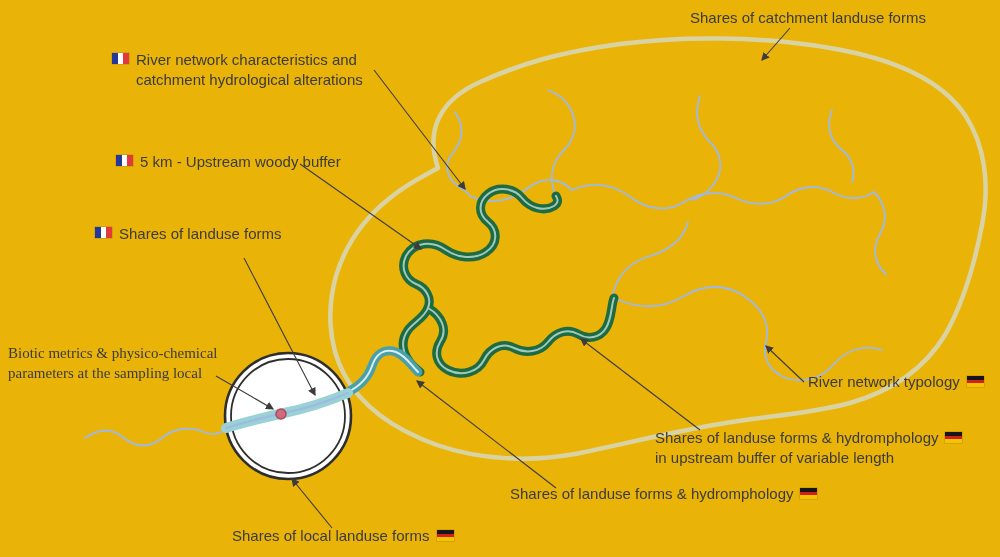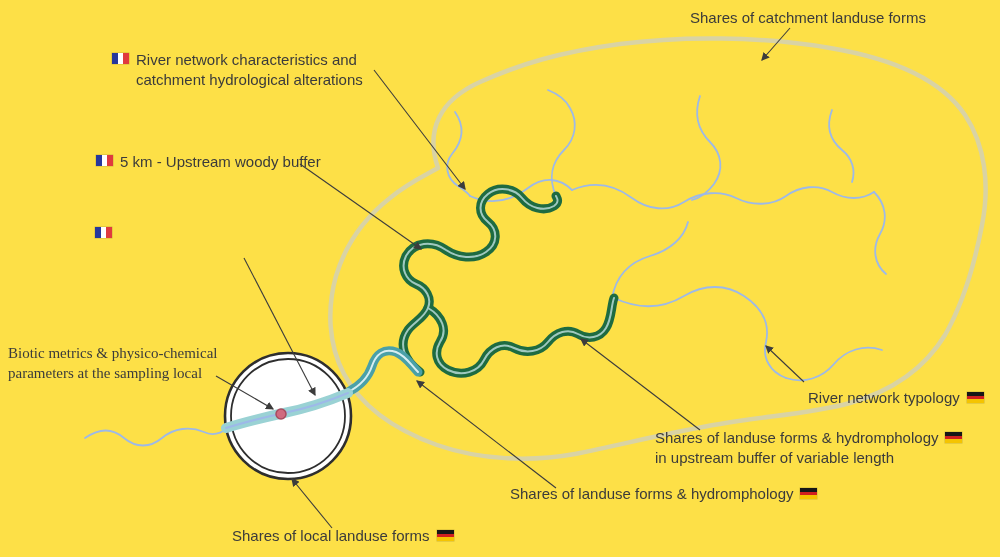--- a/index.html
+++ b/index.html
@@ -1,36 +1,36 @@
 <!DOCTYPE html>
 <html><head>
 <meta charset="utf-8">
 <style>
   html,body{margin:0;padding:0;background:#fff;}
   .stage{
-    position:relative;width:1000px;height:557px;background:#fde047;overflow:hidden;
+    position:relative;width:1000px;height:557px;background:#eab308;overflow:hidden;
     font-family:"Liberation Sans",sans-serif;color:#3b3b3b;
   }
   svg.map{position:absolute;left:0;top:0;}
   .lbl{position:absolute;font-size:15px;line-height:1.32;white-space:nowrap;}
   .tl{display:inline-block;vertical-align:top;}
   .flag{
     display:inline-block;width:17px;height:11px;
     box-shadow:0 0 0 0.5px rgba(0,0,0,.18);
   }
   .flag.lead{margin-right:7px;margin-top:3px;vertical-align:top;}
   .flag.trail{margin-left:7px;}
   .fr{background:linear-gradient(90deg,#26379c 0 33.3%,#ffffff 33.3% 66.6%,#e03a3e 66.6% 100%);}
   .de{background:linear-gradient(180deg,#161616 0 33.3%,#d0201f 33.3% 66.6%,#f5c400 66.6% 100%);}
   .l1{left:690px;top:8px;}
   .l2{left:112px;top:50px;}
-  .l3{left:96px;top:152px;}
+  .l3{left:116px;top:152px;}
   .l4{left:95px;top:224px;}
   .l5{left:8px;top:344px;font-family:Liberation Serif, serif;}
-  .l6{left:808px;top:372px;margin-top:16px;}
+  .l6{left:808px;top:372px;}
   .l7{left:655px;top:428px;}
   .l8{left:510px;top:484px;}
   .l9{left:232px;top:526px;}
 </style>
 </head>
 <body>
 
 <div class="stage">
 
   <svg class="map" width="1000" height="557" viewBox="0 0 1000 557">
@@ -103,21 +103,21 @@
   </div>
 
   <div class="lbl l3">
     <span class="flag fr lead"></span><span class="tl">
       <span>5 km - Upstream woody buffer</span>
     </span>
   </div>
 
   <div class="lbl l4">
     <span class="flag fr lead"></span><span class="tl">
-      <br>
+      <span>Shares of landuse forms</span><br>
     </span>
   </div>
 
   <div class="lbl l5">
     <span class="tl">
       <span>Biotic metrics &amp; physico-chemical</span><br>
       <span>parameters at the sampling local</span>
     </span>
   </div>
 

